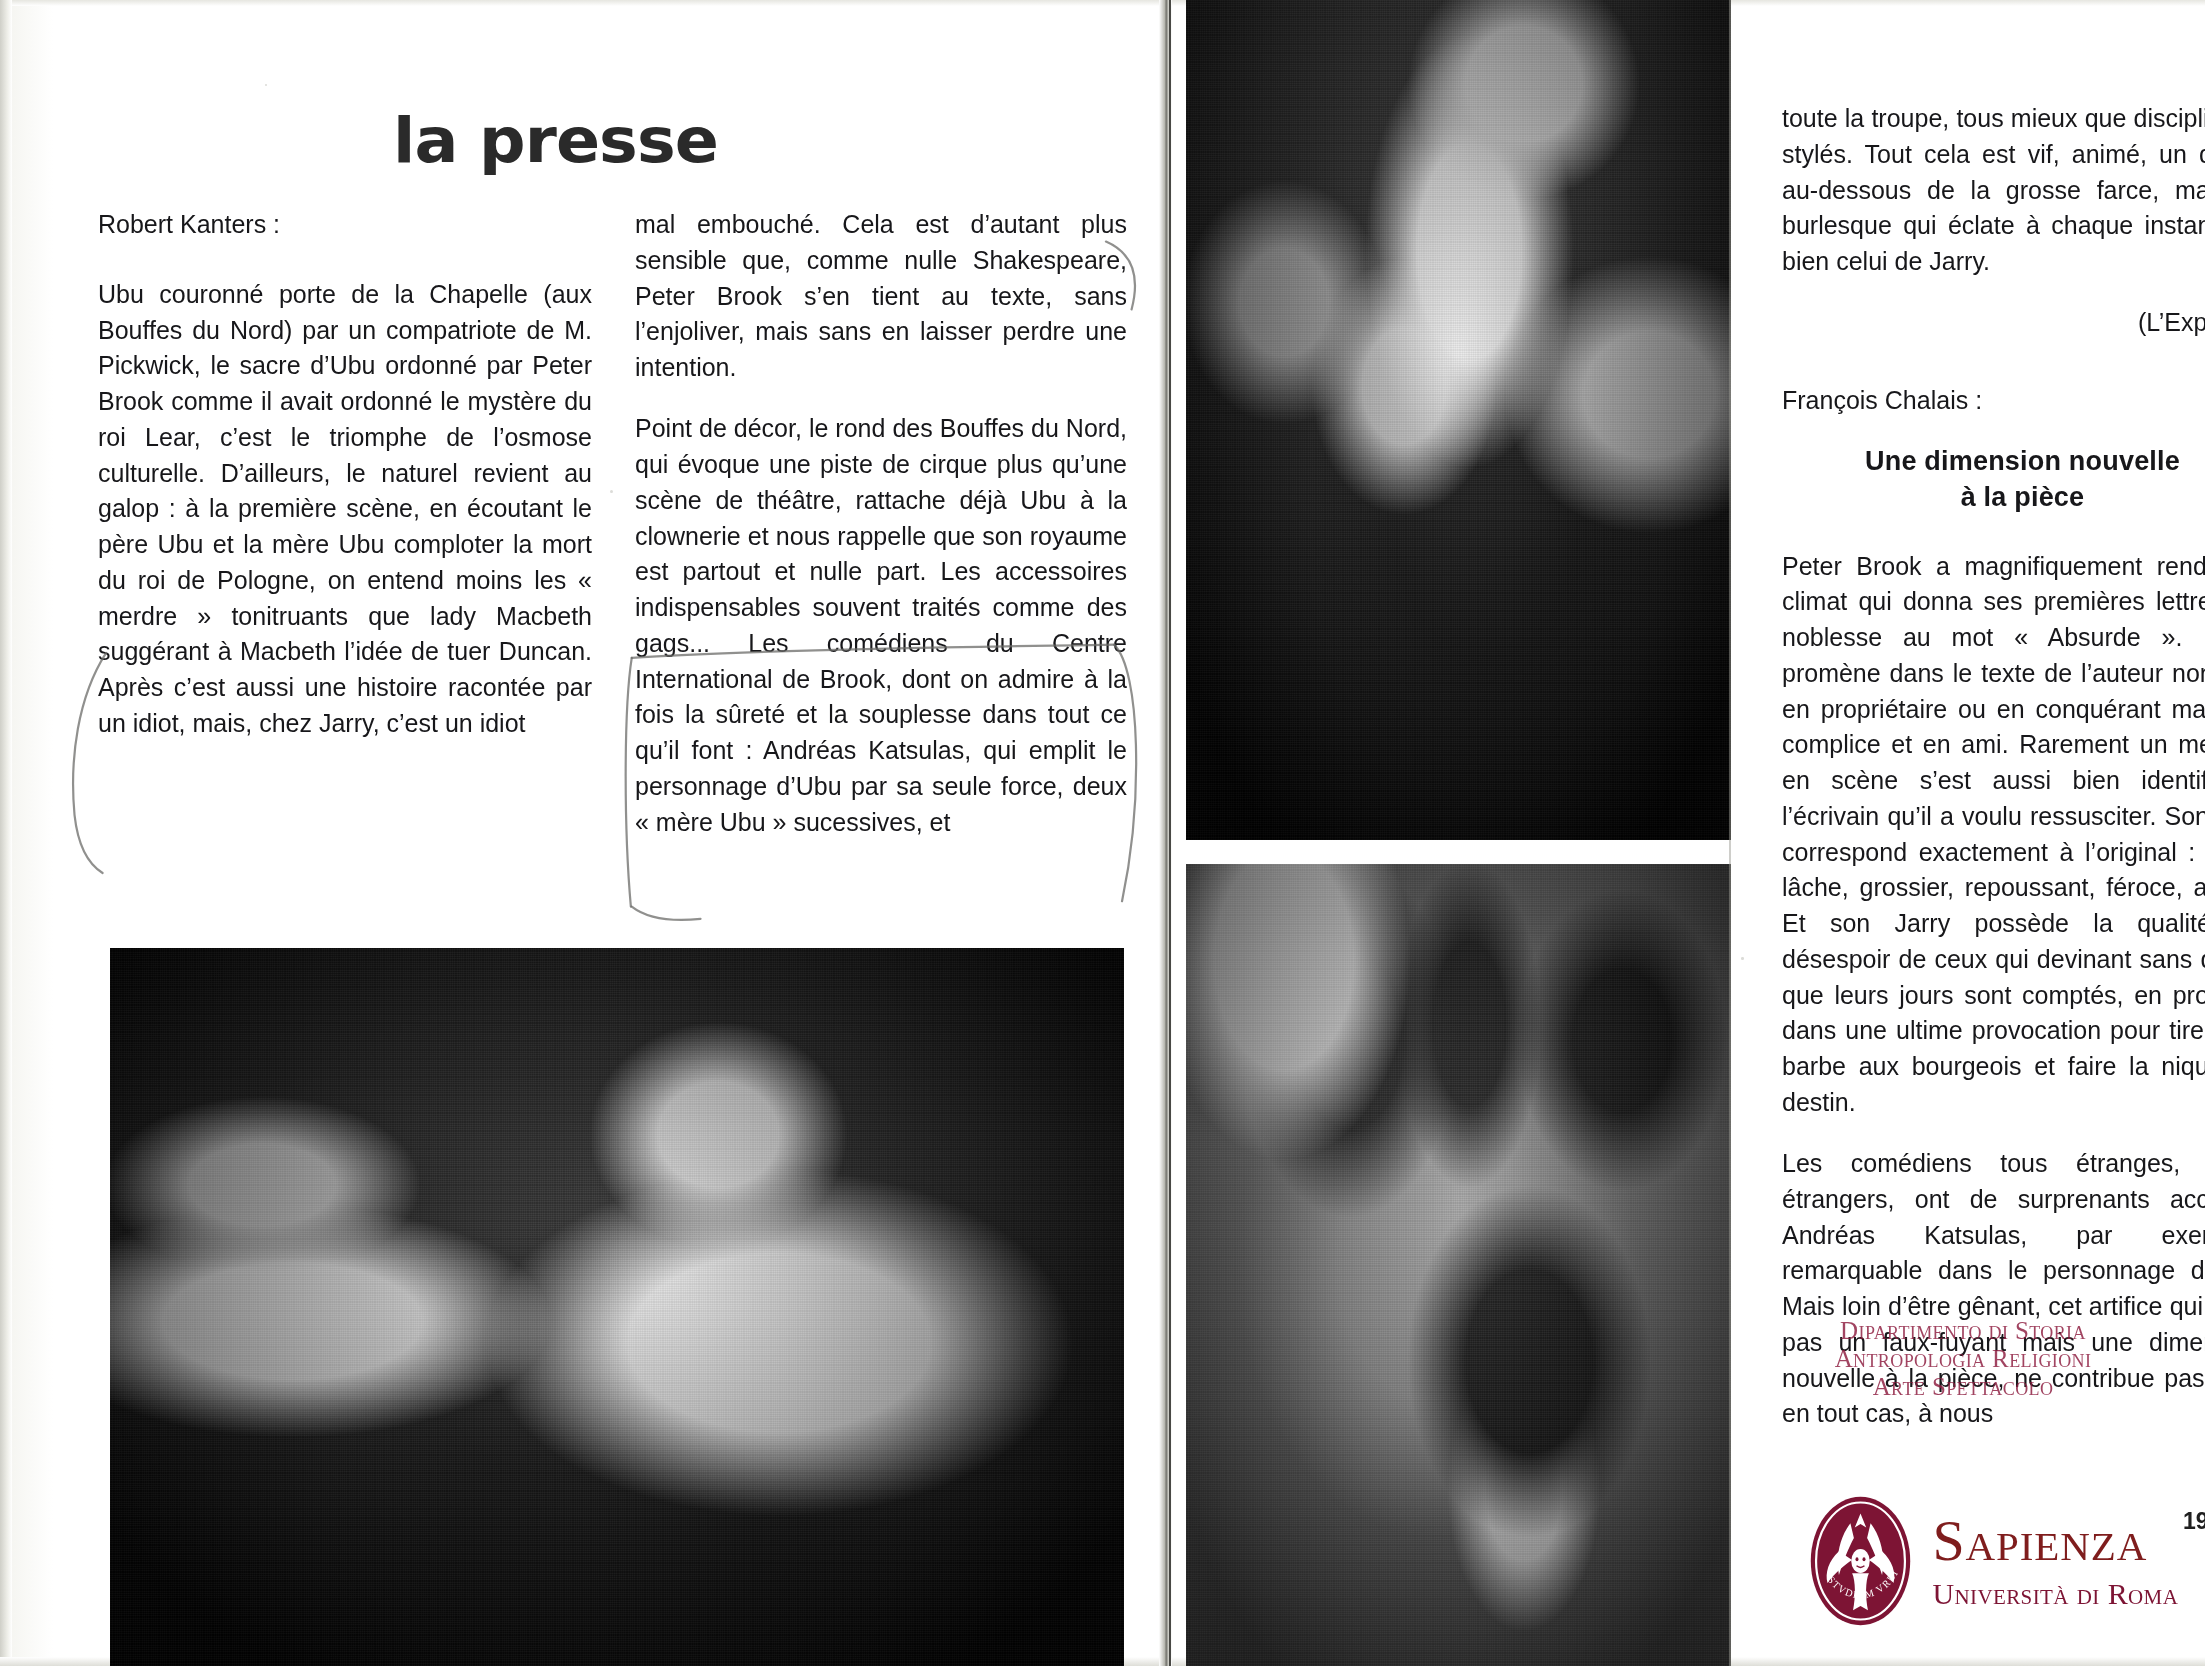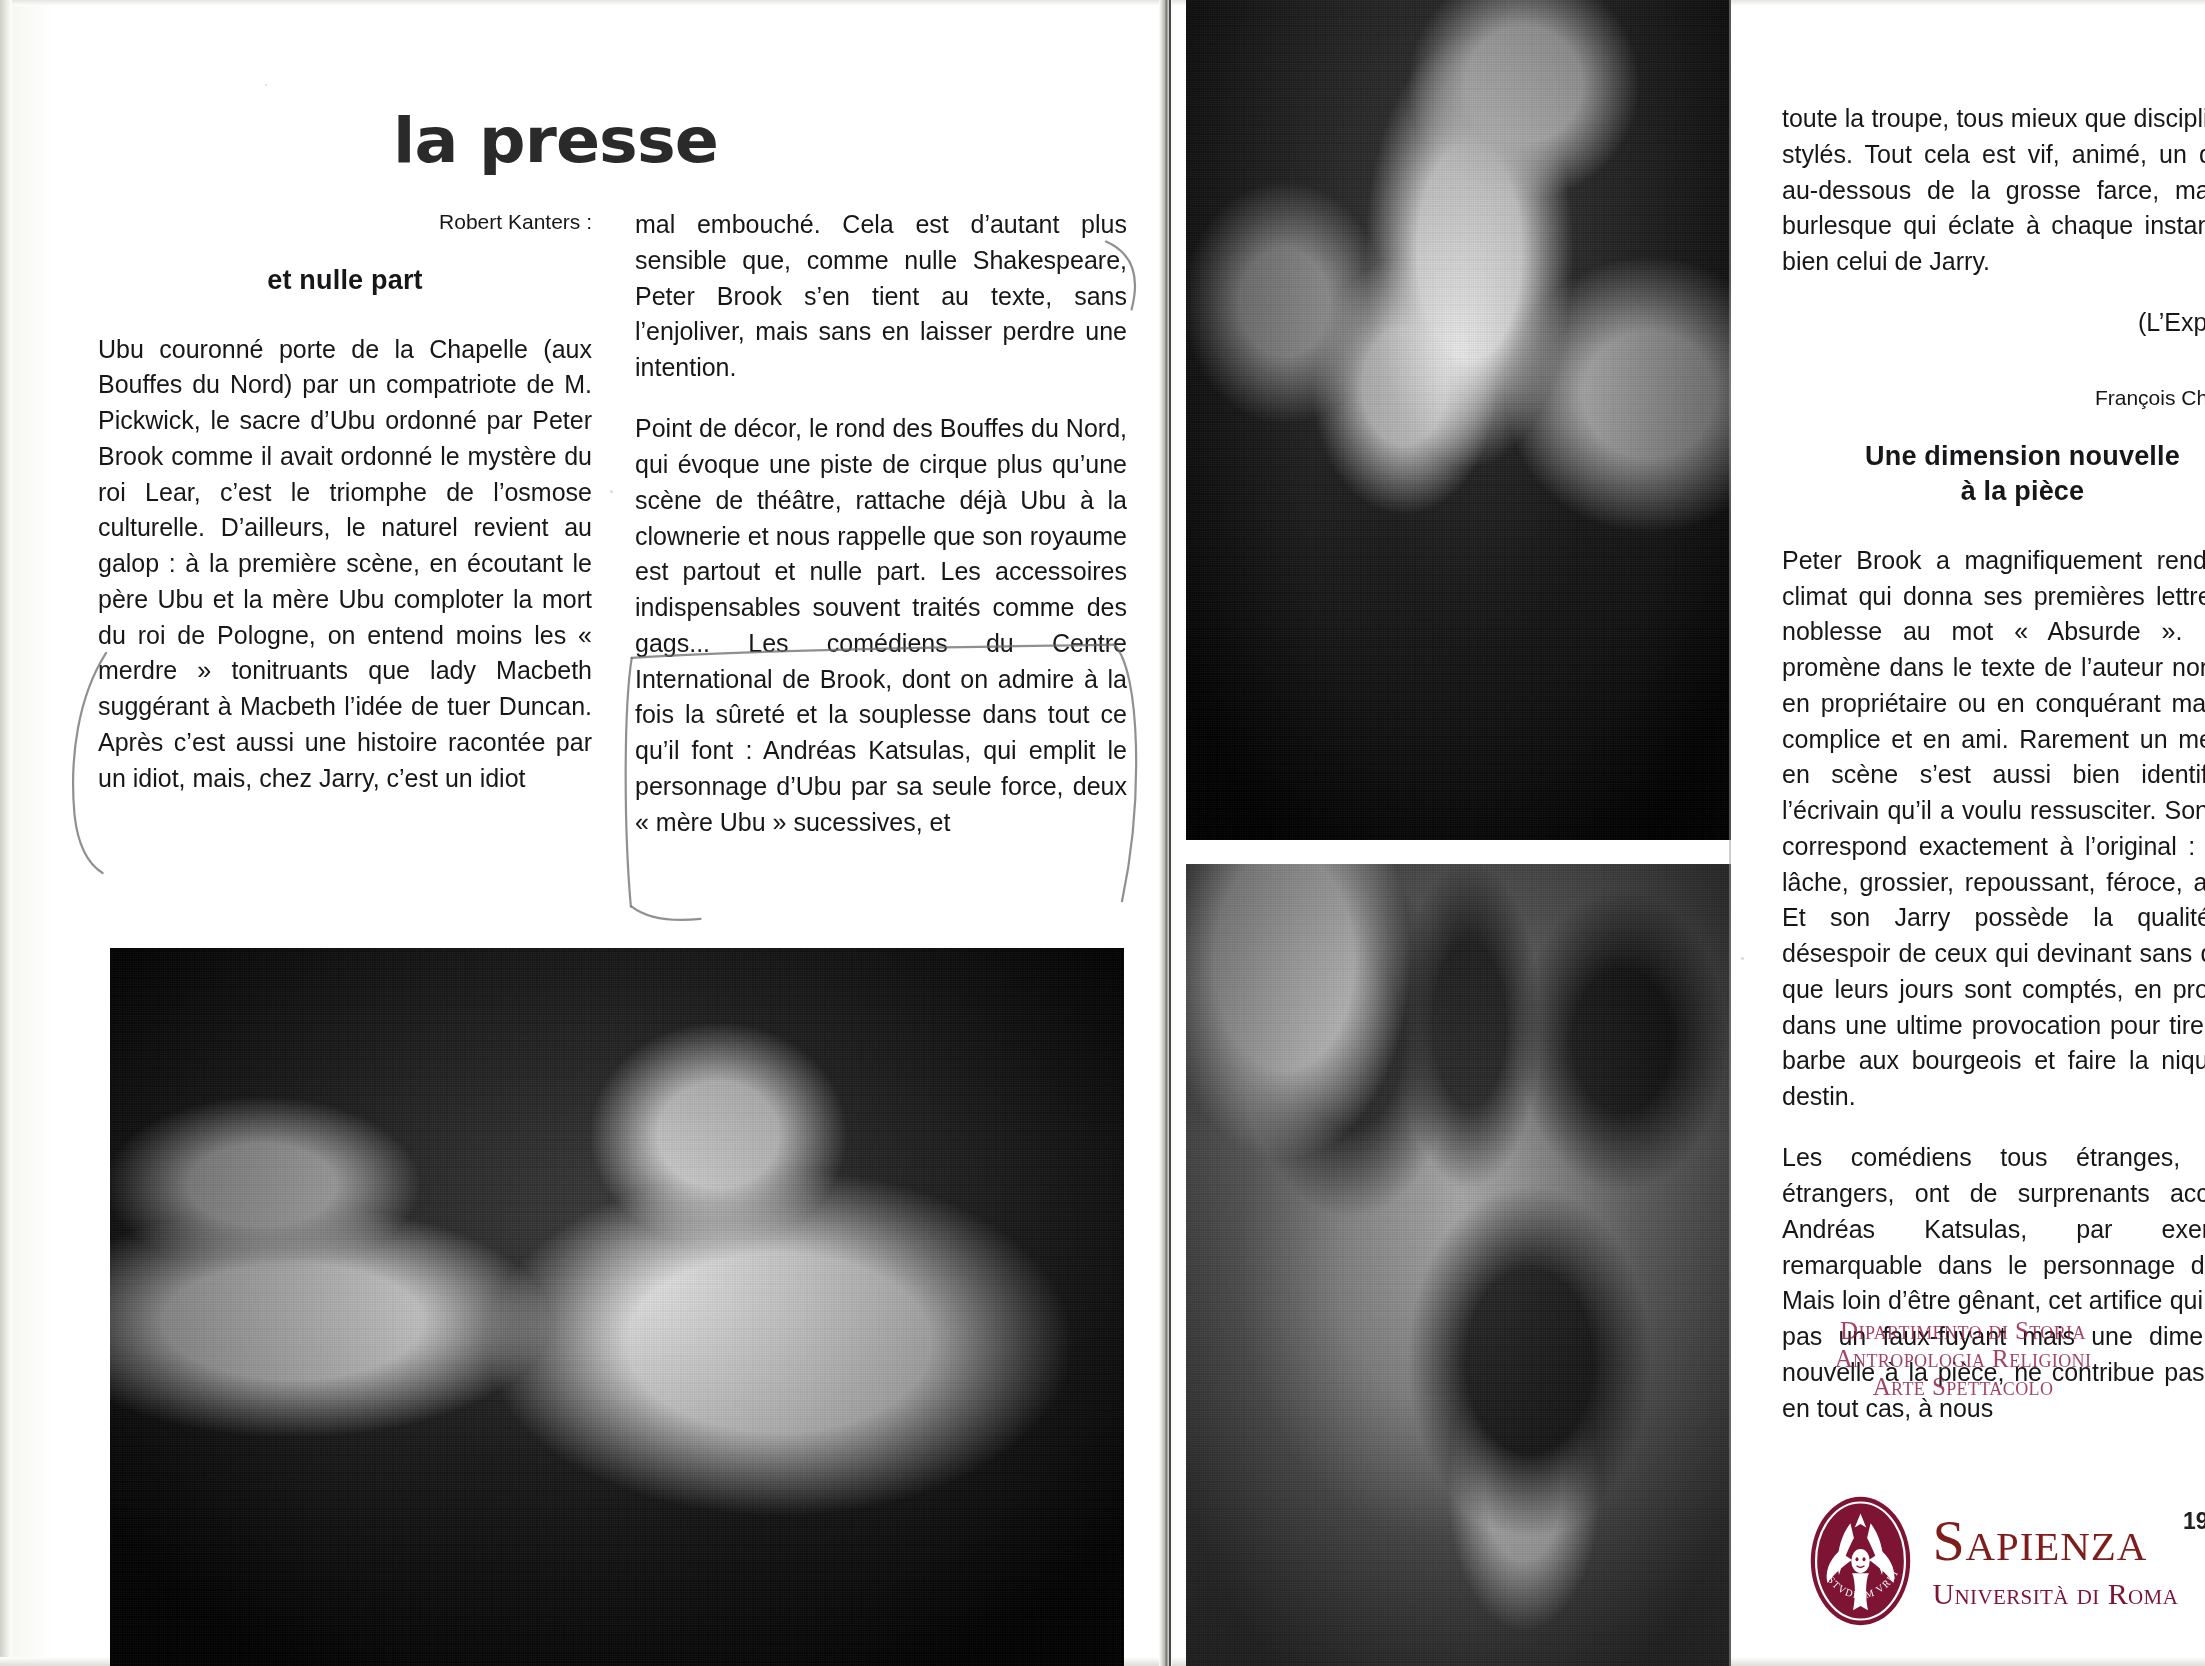--- a/index.html
+++ b/index.html
@@ -44,21 +44,21 @@
     color:#2a2a2a;
     transform:scaleX(1.05);
   }
 
   
   .col{position:absolute;font-size:25px;line-height:1.43;
        text-align:justify;color:#17171a;}
   .col p{margin:0 0 25.6px 0;}
   .col p:last-child{margin-bottom:0;}
 
-  .byline{font-size:21px;margin:0 0 33px 0;text-align:right;}
+  .byline{font-size:25px;margin:0 0 33px 0;text-align:left;}
   .subhead{font-weight:bold;font-size:27px;line-height:1.3;
            text-align:center;margin:0 0 34px 0;letter-spacing:0.2px;}
   .source{text-align:right;font-size:25px;margin:17.6px 0 0 0;}
 
   #col-left   {left:98px; top:207px;  width:494px;}
   #col-mid    {left:635px;top:207px;  width:492px;}
   #col-right  {left:1782px;top:101px;  width:481px;}
 
   
   .photo{position:absolute;overflow:hidden;background:#2c2c2c;
@@ -174,21 +174,20 @@
 
   <div class="gutter"></div>
   <div class="gutter-line"></div>
   <div class="gutter-line2"></div>
 
   <div class="masthead">la presse</div>
 
   <div class="col" id="col-left">
     <p class="byline">Robert Kanters :</p>
     <div class="subhead">
-      <div>et nulle part</div>
     </div>
     <p>Ubu couronné porte de la Chapelle (aux Bouffes du Nord) par un compatriote de M. Pickwick, le sacre d’Ubu ordonné par Peter Brook comme il avait ordonné le mystère du roi Lear, c’est le triomphe de l’osmose culturelle. D’ailleurs, le naturel revient au galop : à la première scène, en écoutant le père Ubu et la mère Ubu comploter la mort du roi de Pologne, on entend moins les « merdre » tonitruants que lady Macbeth suggérant à Macbeth l’idée de tuer Duncan. Après c’est aussi une histoire racontée par un idiot, mais, chez Jarry, c’est un idiot</p>
   </div>
 
   <div class="col" id="col-mid">
     <p>mal embouché. Cela est d’autant plus sensible que, comme nulle Shakespeare, Peter Brook s’en tient au texte, sans l’enjoliver, mais sans en laisser perdre une intention.</p>
     <p>Point de décor, le rond des Bouffes du Nord, qui évoque une piste de cirque plus qu’une scène de théâtre, rattache déjà Ubu à la clownerie et nous rappelle que son royaume est partout et nulle part. Les accessoires indispensables souvent traités comme des gags... Les comédiens du Centre International de Brook, dont on admire à la fois la sûreté et la souplesse dans tout ce qu’il font : Andréas Katsulas, qui emplit le personnage d’Ubu par sa seule force, deux « mère Ubu » sucessives, et</p>
   </div>
 
   <div class="col" id="col-right">

